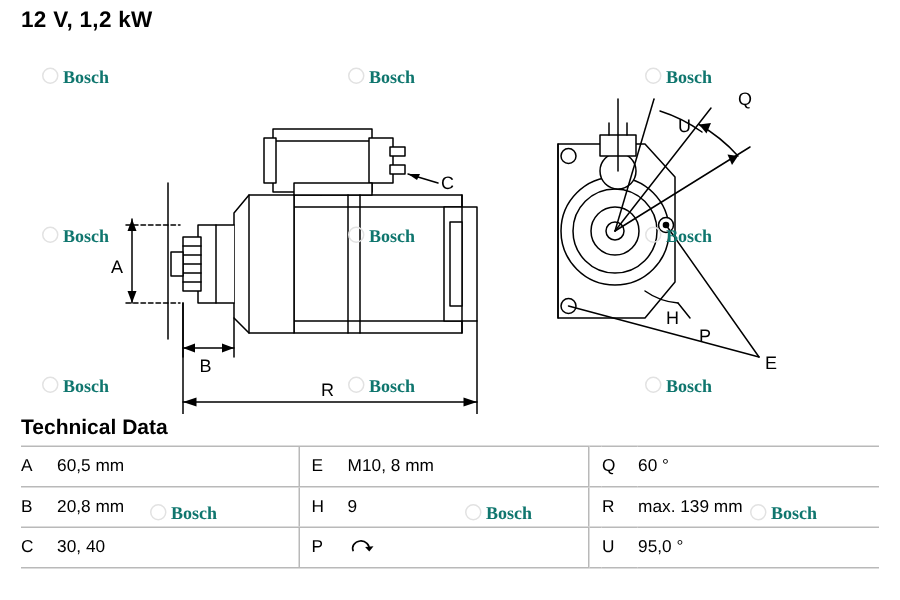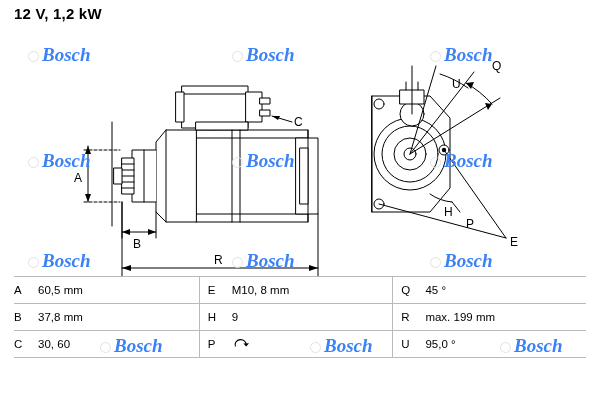--- a/index.html
+++ b/index.html
@@ -80,23 +80,22 @@
   }
   .pict {
     display: inline-block;
     width: 20px;
     height: 14px;
     vertical-align: middle;
   }
   .watermark {
     position: absolute;
     font-family: "Liberation Serif", serif;
-    font-style: italic;
-    color: #3b82f6;
-    font-size: 19px;
+    color: #0f766e;
+    font-size: 12px;
     font-weight: bold;
     pointer-events: none;
     user-select: none;
   }
   .wm-dot {
     display: inline-block;
     width: 9px;
     height: 9px;
     border: 1.6px solid #e2e2e2;
     border-radius: 50%;
@@ -230,45 +229,46 @@
     <div class="watermark" style="left:430px; top:150px;"><span class="wm-dot"></span><span>Bosch</span></div>
     <div class="watermark" style="left:28px;  top:250px;"><span class="wm-dot"></span><span>Bosch</span></div>
     <div class="watermark" style="left:232px; top:250px;"><span class="wm-dot"></span><span>Bosch</span></div>
     <div class="watermark" style="left:430px; top:250px;"><span class="wm-dot"></span><span>Bosch</span></div>
     <div class="watermark" style="left:100px; top:335px;"><span class="wm-dot"></span><span>Bosch</span></div>
     <div class="watermark" style="left:310px; top:335px;"><span class="wm-dot"></span><span>Bosch</span></div>
     <div class="watermark" style="left:500px; top:335px;"><span class="wm-dot"></span><span>Bosch</span></div>
   </div>
 
   <div class="tech-wrap">
+    <div class="tech-title">Technical Data</div>
     <table class="tech">
       <tbody>
         <tr>
           <td class="key">A</td>
           <td class="val">60,5 mm</td>
           <td class="sep"></td>
           <td class="key">E</td>
           <td class="val">M10, 8 mm</td>
           <td class="sep"></td>
           <td class="key">Q</td>
-          <td class="val">45 °</td>
+          <td class="val">60 °</td>
         </tr>
         <tr>
           <td class="key">B</td>
-          <td class="val">37,8 mm</td>
+          <td class="val">20,8 mm</td>
           <td class="sep"></td>
           <td class="key">H</td>
           <td class="val">9</td>
           <td class="sep"></td>
           <td class="key">R</td>
-          <td class="val">max. 199 mm</td>
+          <td class="val">max. 139 mm</td>
         </tr>
         <tr>
           <td class="key">C</td>
-          <td class="val">30, 60</td>
+          <td class="val">30, 40</td>
           <td class="sep"></td>
           <td class="key">P</td>
           <td class="val">
             <span class="pict">
               <svg width="20" height="14" viewBox="0 0 20 14" xmlns="http://www.w3.org/2000/svg">
                 <g fill="none" stroke="#000000" stroke-width="1.1">
                   <path d="M3.5 9.5 A 5.5 5 0 1 1 14 8.5"></path>
                 </g>
                 <polygon points="14.2,9.6 11.4,6.6 17,6.2" fill="#000000"></polygon>
               </svg>

